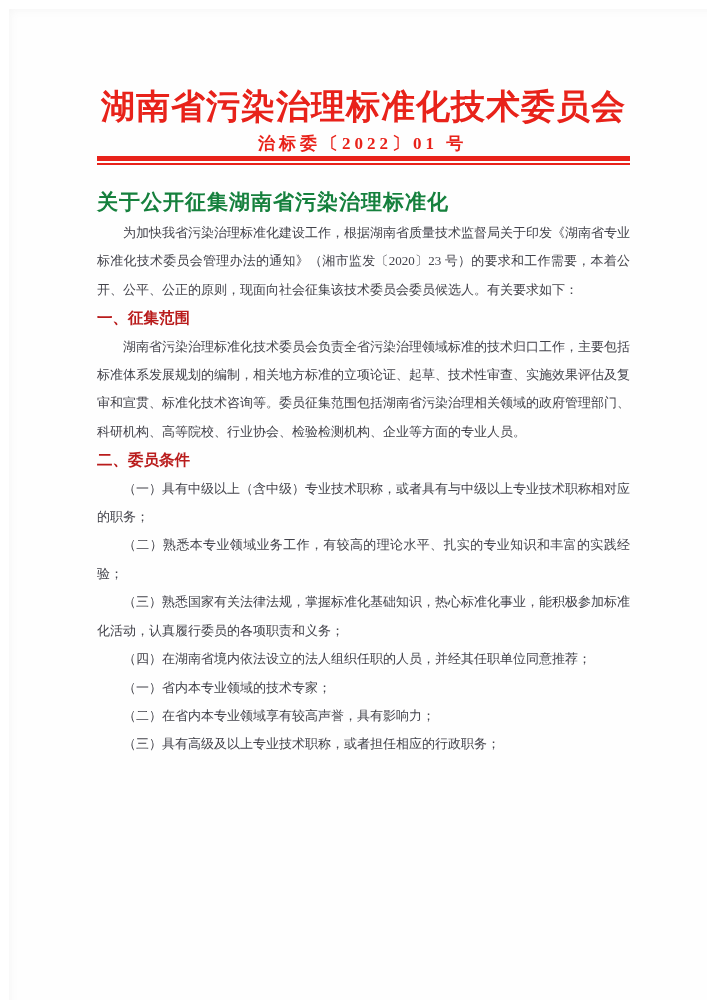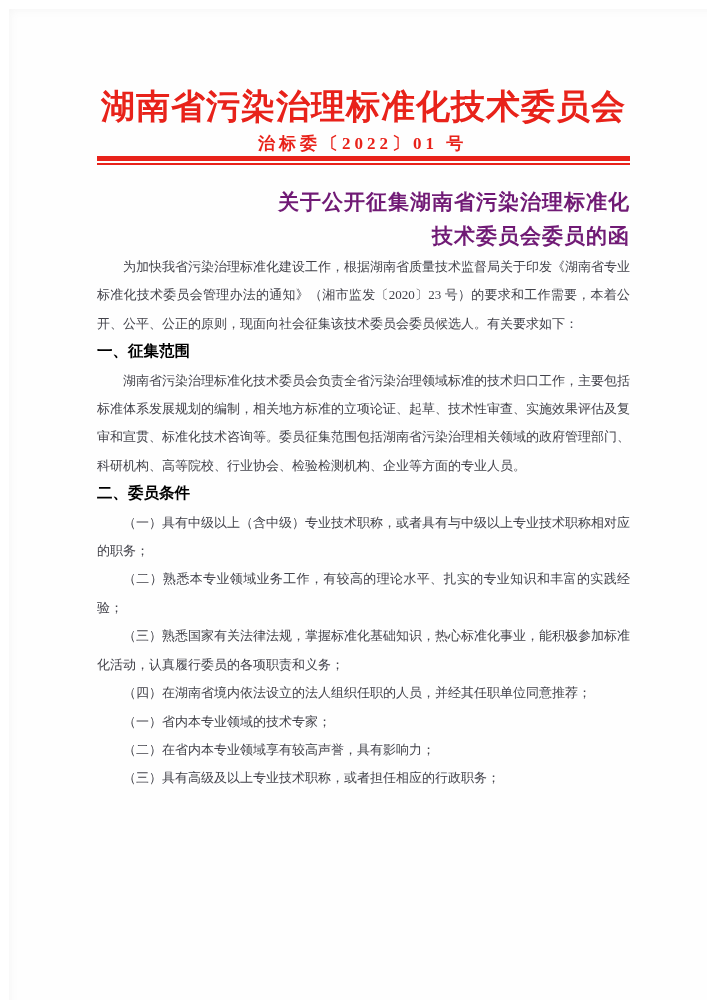--- a/index.html
+++ b/index.html
@@ -38,24 +38,24 @@
     letter-spacing: 4px;
     line-height: 22px;
     padding-right: 2px;
   }
   .red-rule { margin-top: 1px; }
   .red-rule .rule-thick { height: 5px; background: #e8221a; }
   .red-rule .rule-thin  { height: 2px; background: #e8221a; margin-top: 2px; }
 
   .doc-title {
     margin: 20px 0 0 0;
-    text-align: right;
+    text-align: left;
     font-size: 21px;
     font-weight: bold;
-    color: #701a75;
+    color: #15803d;
     line-height: 34px;
     font-family: "Liberation Serif", "DejaVu Serif", serif;
   }
   .doc-title .title-line { display: block; letter-spacing: 1px; }
 
   .salutation {
     margin: 8px 0 0 0;
     font-family: "Liberation Sans", "DejaVu Sans", sans-serif;
     font-weight: bold;
     font-size: 15.5px;
@@ -65,45 +65,44 @@
   .para {
     margin: 0;
     font-size: 13px;
     line-height: 28.4px;
     color: #42424a;
     text-indent: 2em;
     text-align: justify;
   }
   .sec-heading {
     margin: 0;
-    font-family: Liberation Mono, monospace;
+    font-family: Liberation Sans, sans-serif;
     font-weight: bold;
     font-size: 15.5px;
     line-height: 28.4px;
-    color: #000000;
+    color: #b91c1c;
   }
 </style>
 </head>
 <body>
 
 <div class="page">
 
   <header>
     <h1 class="org-title">湖南省污染治理标准化技术委员会</h1>
     <div class="doc-number">治标委〔2022〕01 号</div>
     <div class="red-rule">
       <div class="rule-thick"></div>
       <div class="rule-thin"></div>
     </div>
   </header>
 
   <main>
     <h2 class="doc-title">
       <span class="title-line">关于公开征集湖南省污染治理标准化</span>
-      <span class="title-line">技术委员会委员的函</span>
     </h2>
 
 
     <p class="para">为加快我省污染治理标准化建设工作，根据湖南省质量技术监督局关于印发《湖南省专业标准化技术委员会管理办法的通知》（湘市监发〔2020〕23 号）的要求和工作需要，本着公开、公平、公正的原则，现面向社会征集该技术委员会委员候选人。有关要求如下：</p>
 
     <h3 class="sec-heading">一、征集范围</h3>
     <p class="para">湖南省污染治理标准化技术委员会负责全省污染治理领域标准的技术归口工作，主要包括标准体系发展规划的编制，相关地方标准的立项论证、起草、技术性审查、实施效果评估及复审和宣贯、标准化技术咨询等。委员征集范围包括湖南省污染治理相关领域的政府管理部门、科研机构、高等院校、行业协会、检验检测机构、企业等方面的专业人员。</p>
 
     <h3 class="sec-heading">二、委员条件</h3>
     <p class="para">（一）具有中级以上（含中级）专业技术职称，或者具有与中级以上专业技术职称相对应的职务；</p>

